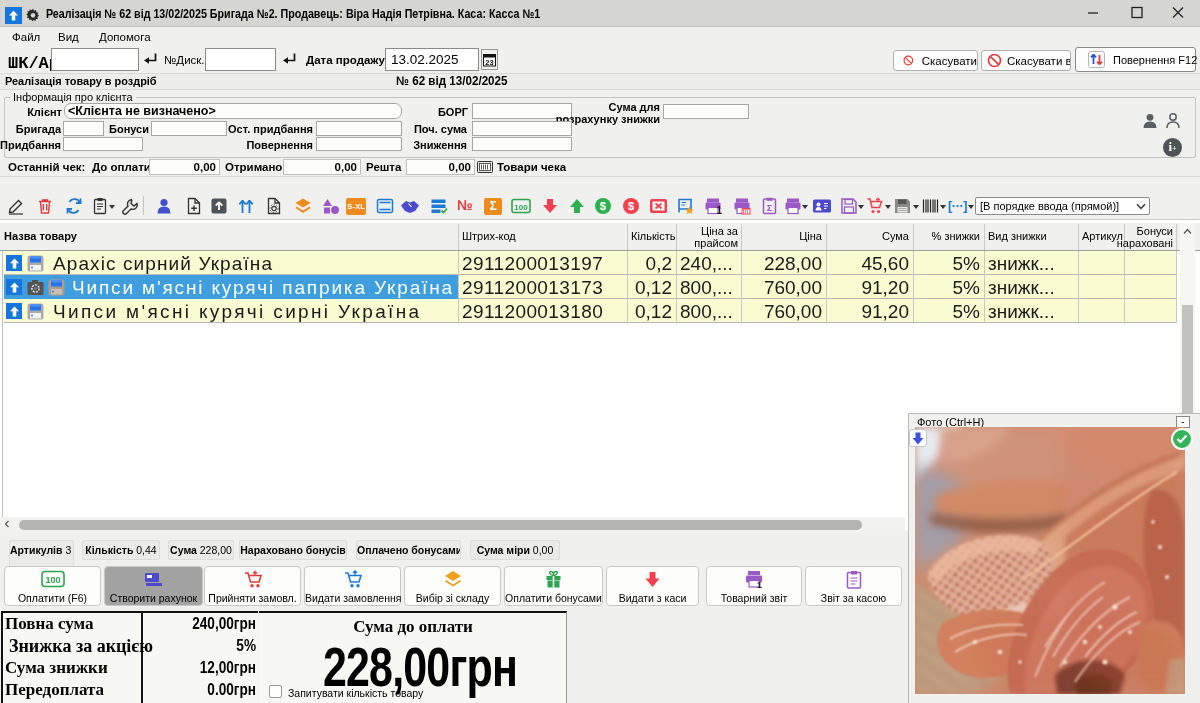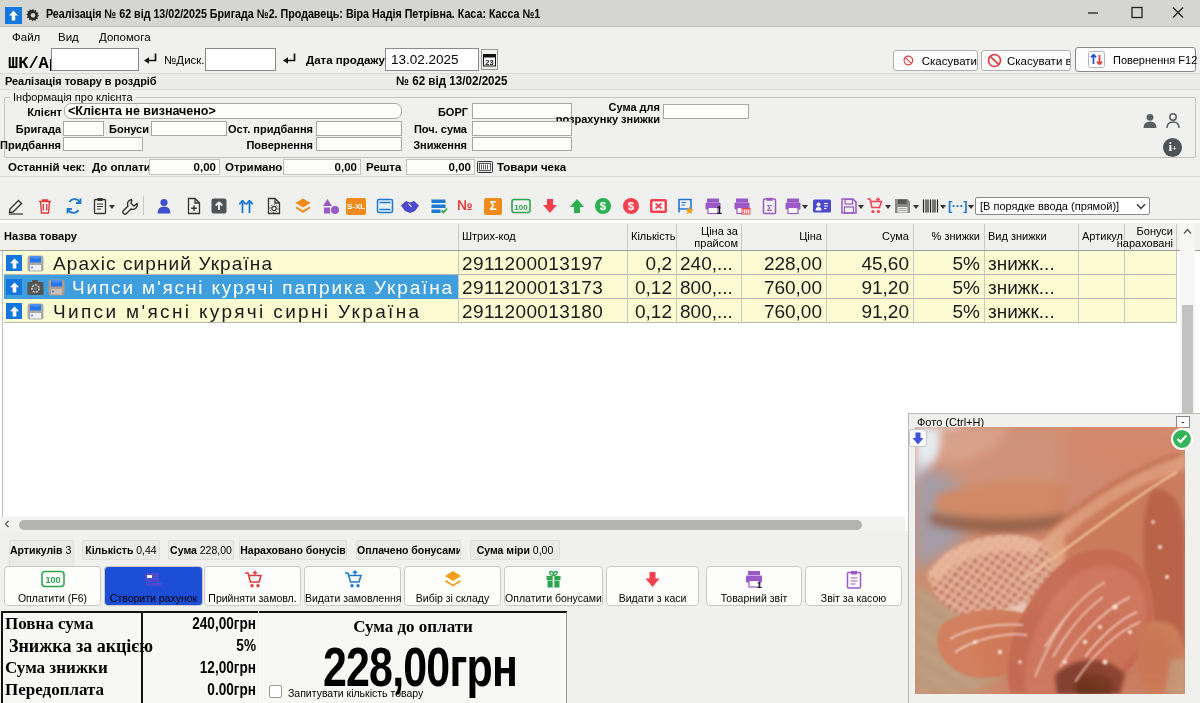--- a/index.html
+++ b/index.html
@@ -454,21 +454,21 @@
 <div class="abs" style="left:356px;top:540px;width:105px;height:20px;background:#eaeae8;border:1px solid #dddddb;border-radius:2px;font-size:10.5px;padding:3px 0 0 0;text-align:center;white-space:nowrap;overflow:hidden;"><b>Оплачено бонусами</b></div>
 <div class="abs" style="left:470px;top:540px;width:90px;height:20px;background:#eaeae8;border:1px solid #dddddb;border-radius:2px;font-size:10.5px;padding:3px 0 0 0;text-align:center;white-space:nowrap;overflow:hidden;"><b>Сума міри</b> 0,00</div>
 
 <div class="abs" style="left:4px;top:566px;width:97px;height:40px;background:#fdfdfc;border:1px solid #c9c9c7;border-radius:4px;">
 <div style="position:absolute;left:0;top:3px;width:100%;text-align:center;"><svg width="26" height="18" viewBox="0 0 26 18">
         <rect x="2" y="1.5" width="22" height="15" rx="3" fill="none" stroke="#2da44e" stroke-width="1.6"></rect>
         <text x="13" y="12.8" font-size="9" font-weight="bold" text-anchor="middle" fill="#2da44e">100</text>
       </svg></div>
 <div style="position:absolute;left:0;top:25px;width:100%;text-align:center;font-size:10.5px;white-space:nowrap;">Оплатити (F6)</div>
   </div>
-<div class="abs" style="left:104px;top:566px;width:99px;height:40px;background:#1d4ed8;border:1px solid #c9c9c7;border-radius:4px;">
+<div class="abs" style="left:104px;top:566px;width:99px;height:40px;background:#a3a3a3;border:1px solid #c9c9c7;border-radius:4px;">
 <div style="position:absolute;left:0;top:3px;width:100%;text-align:center;"><svg width="22" height="18" viewBox="0 0 22 18">
         <rect x="2" y="3" width="14" height="9" rx="1" fill="#4d49cf"></rect>
         <rect x="4" y="5" width="5" height="3" fill="#fff"></rect>
         <rect x="3" y="13" width="16" height="3" fill="#4d49cf"></rect>
       </svg></div>
 <div style="position:absolute;left:0;top:25px;width:100%;text-align:center;font-size:10.5px;white-space:nowrap;">Створити рахунок</div>
   </div>
 <div class="abs" style="left:204px;top:566px;width:97px;height:40px;background:#fdfdfc;border:1px solid #c9c9c7;border-radius:4px;">
 <div style="position:absolute;left:0;top:3px;width:100%;text-align:center;"><svg width="20" height="19" viewBox="0 0 20 19">
         <path d="M2 3 H5 L7.5 12 H16 L18 5.5 H6" fill="none" stroke="#e23b3b" stroke-width="1.6"></path>

